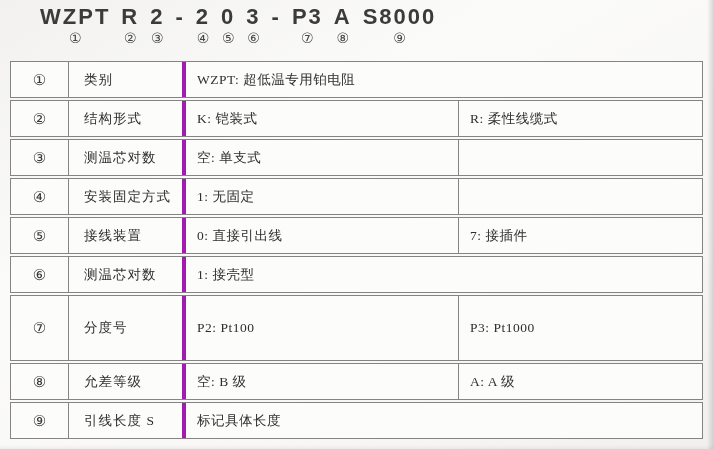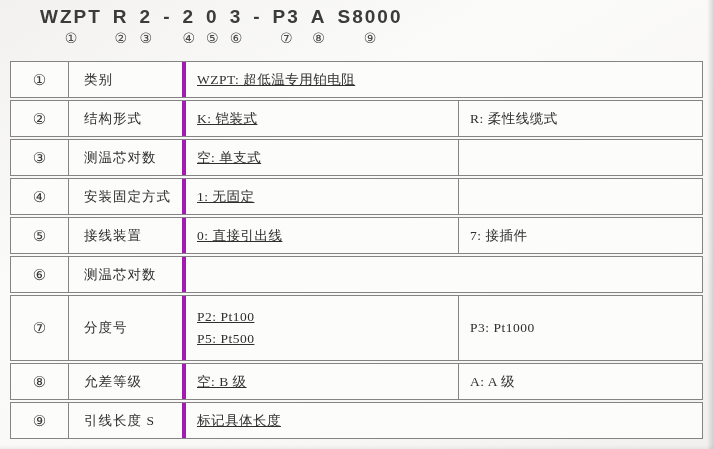--- a/index.html
+++ b/index.html
@@ -35,21 +35,21 @@
     position: absolute;
     left: 40px;
     top: 6px;
     display: flex;
     gap: 11px;
     font-family: "Liberation Sans", "DejaVu Sans", sans-serif;
     color: #3b3b3b;
   }
   .seg { display: flex; flex-direction: column; align-items: center; }
   .seg-text {
-    font-size: 19px;
+    font-size: 22px;
     font-weight: 600;
     letter-spacing: 2px;
     line-height: 21px;
     white-space: nowrap;
   }
   .seg-mark {
     font-size: 14px;
     line-height: 16px;
     height: 16px;
     margin-top: 3px;
@@ -96,21 +96,20 @@
   }
   .c-val1 {
     width: 273px;
     flex: 0 0 273px;
     border-right: 1px solid #848484;
     display: flex;
     flex-direction: column;
     justify-content: center;
     padding-left: 11px;
     letter-spacing: 0.5px;
-    text-decoration: underline;
   }
   .c-val2 {
     flex: 1 1 auto;
     display: flex;
     align-items: center;
     padding-left: 11px;
     letter-spacing: 0.5px;
   }
   .row.span .c-val1 {
     flex: 1 1 auto;
@@ -201,28 +200,28 @@
     <div class="row">
       <div class="c-no">⑤</div>
       <div class="c-label">接线装置</div>
       <div class="c-val1">0: 直接引出线</div>
       <div class="c-val2">7: 接插件</div>
     </div>
 
     <div class="row">
       <div class="c-no">⑥</div>
       <div class="c-label">测温芯对数</div>
+      <div class="c-val2">1: 接壳型</div>
     </div>
 
     <div class="row tall">
       <div class="c-no">⑦</div>
       <div class="c-label">分度号</div>
       <div class="c-val1">
         <div class="line">P2: Pt100</div>
-        <div class="line">P5: Pt500</div>
       </div>
       <div class="c-val2">P3: Pt1000</div>
     </div>
 
     <div class="row">
       <div class="c-no">⑧</div>
       <div class="c-label">允差等级</div>
       <div class="c-val1">空: B 级</div>
       <div class="c-val2">A:  A 级</div>
     </div>

